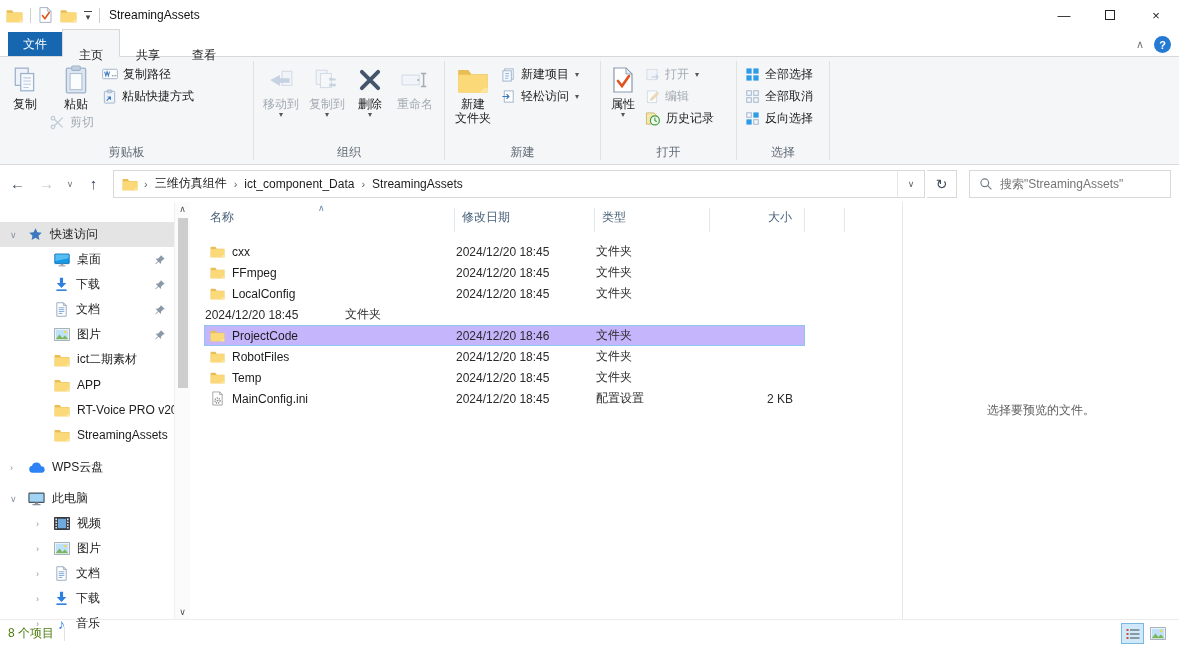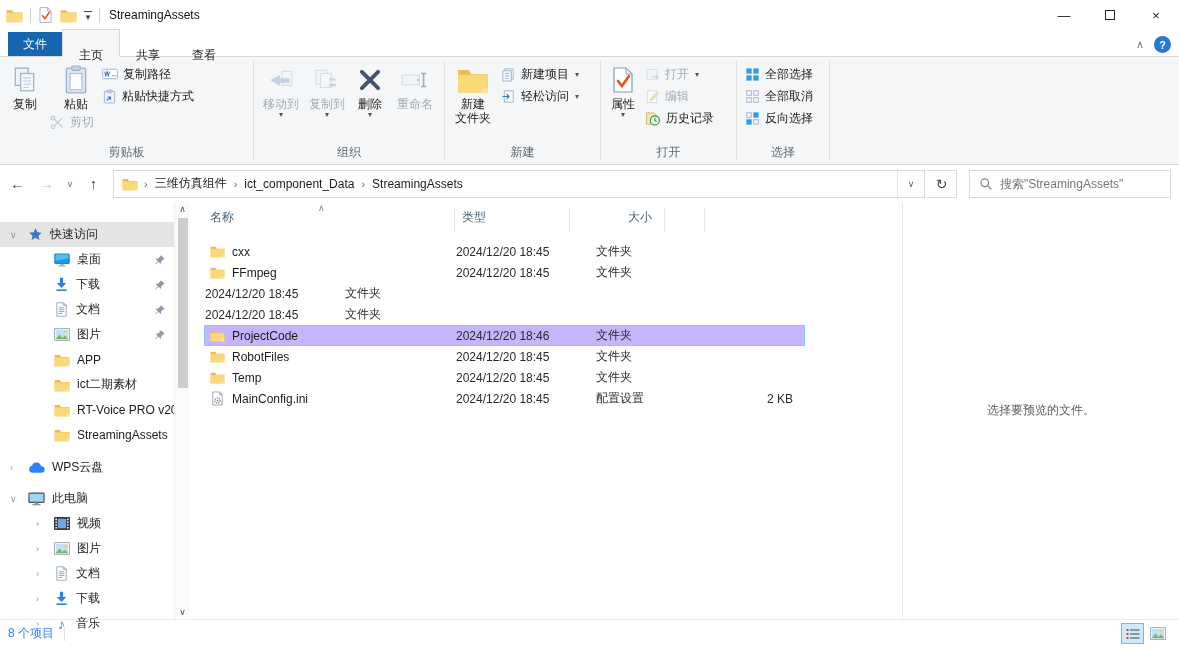--- a/index.html
+++ b/index.html
@@ -90,21 +90,21 @@
 .c-name { width:251px; display:flex; align-items:center; gap:7px; padding-left:5px; overflow:hidden; }
 .c-date { width:140px; color:#2b2b2b; }
 .c-type { width:115px; color:#2b2b2b; }
 .c-size { width:88px; text-align:right; color:#2b2b2b; padding-right:6px; }
 
 
 .preview { width:277px; flex:none; border-left:1px solid #e8e8e8; display:flex; align-items:center; justify-content:center; color:#5d5d5d; }
 
 
 .statusbar { height:28px; border-top:1px solid #ececec; display:flex; align-items:center; padding:0 8px; }
-.st-count { color:#3b82f6;text-align:center; }
+.st-count { color:#4d7c0f;text-align:center; }
 .st-sep { width:1px; height:14px; background:#e2e2e2; margin-left:10px; }
 .view-toggles { margin-left:auto; display:flex; gap:2px; margin-right:2px; }
 .vbtn { width:23px; height:21px; display:flex; align-items:center; justify-content:center; border:1px solid transparent; }
 .vbtn.sel { background:#cfe8fa; border-color:#7ab8e0; }
 </style>
 </head>
 <body>
 
 <svg class="def" xmlns="http://www.w3.org/2000/svg">
 <defs>
@@ -557,27 +557,27 @@
           </svg>
         <span>图片</span>
         <svg class="ic pin" width="12" height="12">
             <use href="#i-pin"></use>
           </svg>
       </div>
       <div class="titem lvl2">
         <svg class="ic" width="16" height="14">
             <use href="#i-folder"></use>
           </svg>
-        <span>APP</span>
+        <span>ict二期素材</span>
       </div>
       <div class="titem lvl2">
         <svg class="ic" width="16" height="14">
             <use href="#i-folder"></use>
           </svg>
-        <span>ict二期素材</span>
+        <span>APP</span>
       </div>
       <div class="titem lvl2">
         <svg class="ic" width="16" height="14">
             <use href="#i-folder"></use>
           </svg>
         <span>RT-Voice PRO v202</span>
       </div>
       <div class="titem lvl2">
         <svg class="ic" width="16" height="14">
             <use href="#i-folder"></use>
@@ -638,20 +638,21 @@
       <span class="a up">∧</span>
       <span class="a dn">∨</span>
       <span class="sb-thumb"></span>
     </div>
   </div>
 
   <div class="filelist">
     <div class="lheader">
       <span class="sortcaret">∧</span>
       <span class="hcell h-name">名称</span>
+      <span class="hcell h-date">修改日期</span>
       <span class="hcell h-type">类型</span>
       <span class="hcell h-size">大小</span>
       <span class="hcell h-extra"></span>
     </div>
     <div class="rows">
       <div class="frow">
         <span class="c-name">
             <svg class="ic" width="15" height="13">
               <use href="#i-folder"></use>
             </svg>
@@ -666,20 +667,26 @@
             <svg class="ic" width="15" height="13">
               <use href="#i-folder"></use>
             </svg>
             <span>FFmpeg</span>
           </span>
         <span class="c-date">2024/12/20 18:45</span>
         <span class="c-type">文件夹</span>
         <span class="c-size"></span>
       </div>
       <div class="frow">
+        <span class="c-name">
+            <svg class="ic" width="15" height="13">
+              <use href="#i-folder"></use>
+            </svg>
+            <span>LocalConfig</span>
+          </span>
         <span class="c-date">2024/12/20 18:45</span>
         <span class="c-type">文件夹</span>
         <span class="c-size"></span>
       </div>
       <div class="frow">
         <span class="c-date">2024/12/20 18:45</span>
         <span class="c-type">文件夹</span>
         <span class="c-size"></span>
       </div>
       <div class="frow selected">

